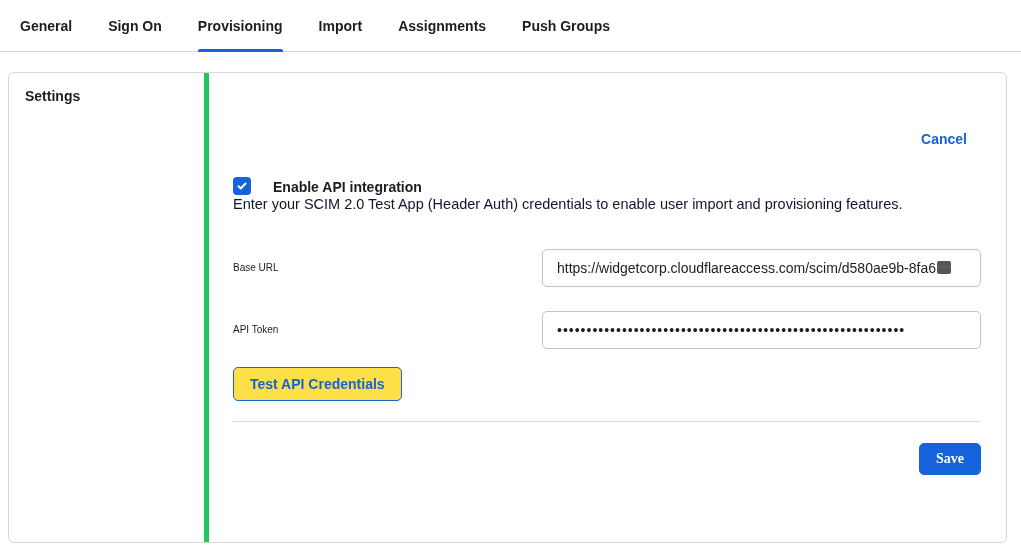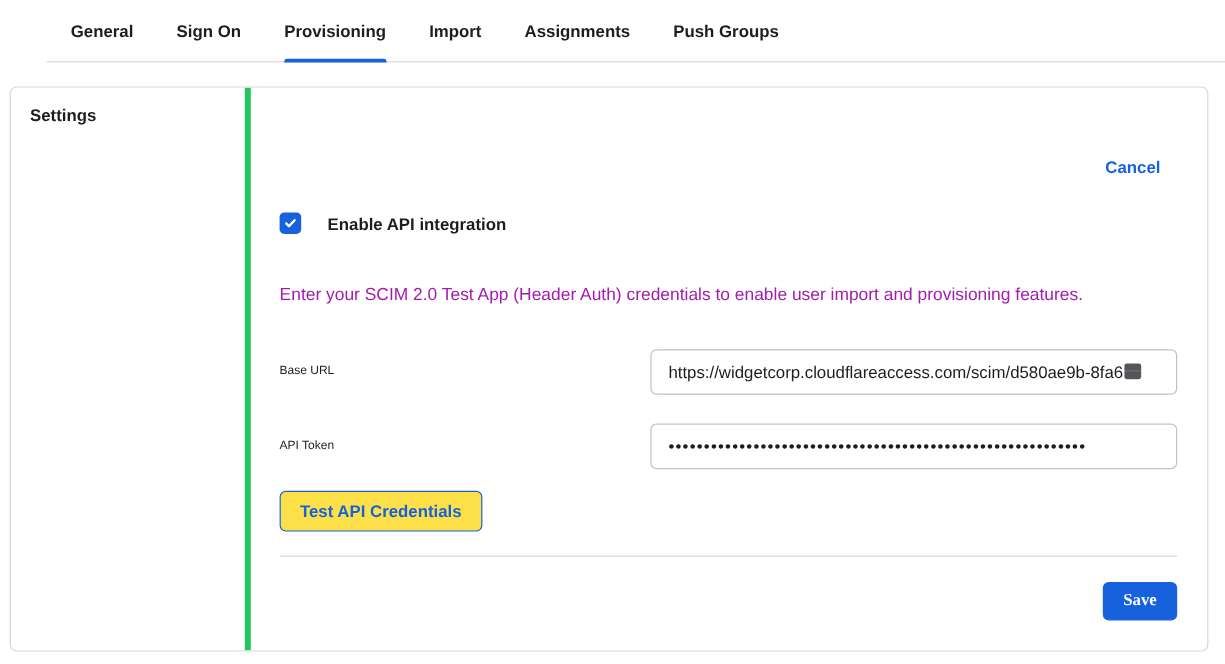--- a/index.html
+++ b/index.html
@@ -14,21 +14,20 @@
 
   
   .tabbar {
     display: flex;
     align-items: stretch;
     gap: 36px;
     height: 52px;
     padding-left: 20px;
     border-bottom: 1px solid #d7d7dc;
     background: #fff;
-    margin-left: 39px;
   }
   .tab {
     display: flex;
     align-items: center;
     font-size: 14px;
     font-weight: 700;
     color: #1d1d21;
     position: relative;
     cursor: pointer;
     white-space: nowrap;
@@ -105,23 +104,22 @@
     background: #1662dd;
     display: flex;
     align-items: center;
     justify-content: center;
     cursor: pointer;
   }
   .checkbox svg { display: block; }
   .checkbox-label { font-size: 14px; font-weight: 700; }
 
   .description {
-    margin-top: 42px;
     font-size: 14.5px;
-    color: #a21caf;
+    color: #0f172a;
     line-height: 1.35;
   }
 
   .field-row {
     display: flex;
     align-items: center;
   }
   .field-row.first { margin-top: 34px; }
   .field-row.second { margin-top: 24px; }
   .field-label {

